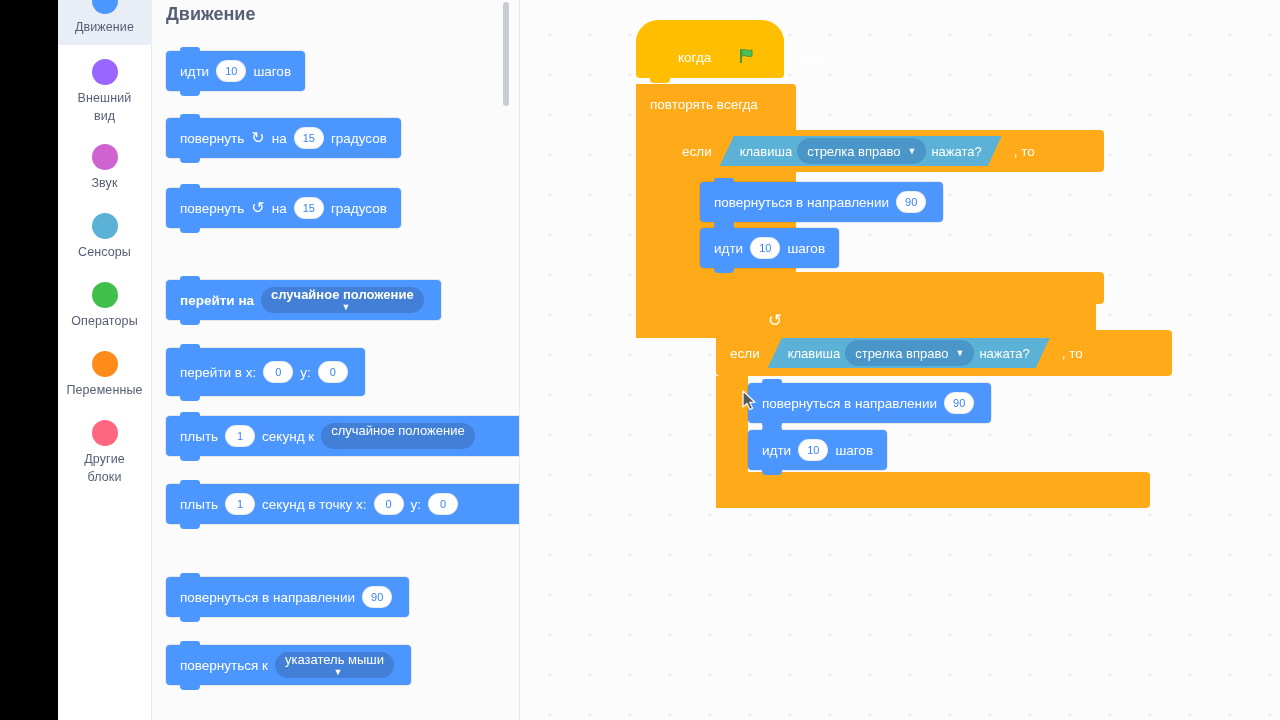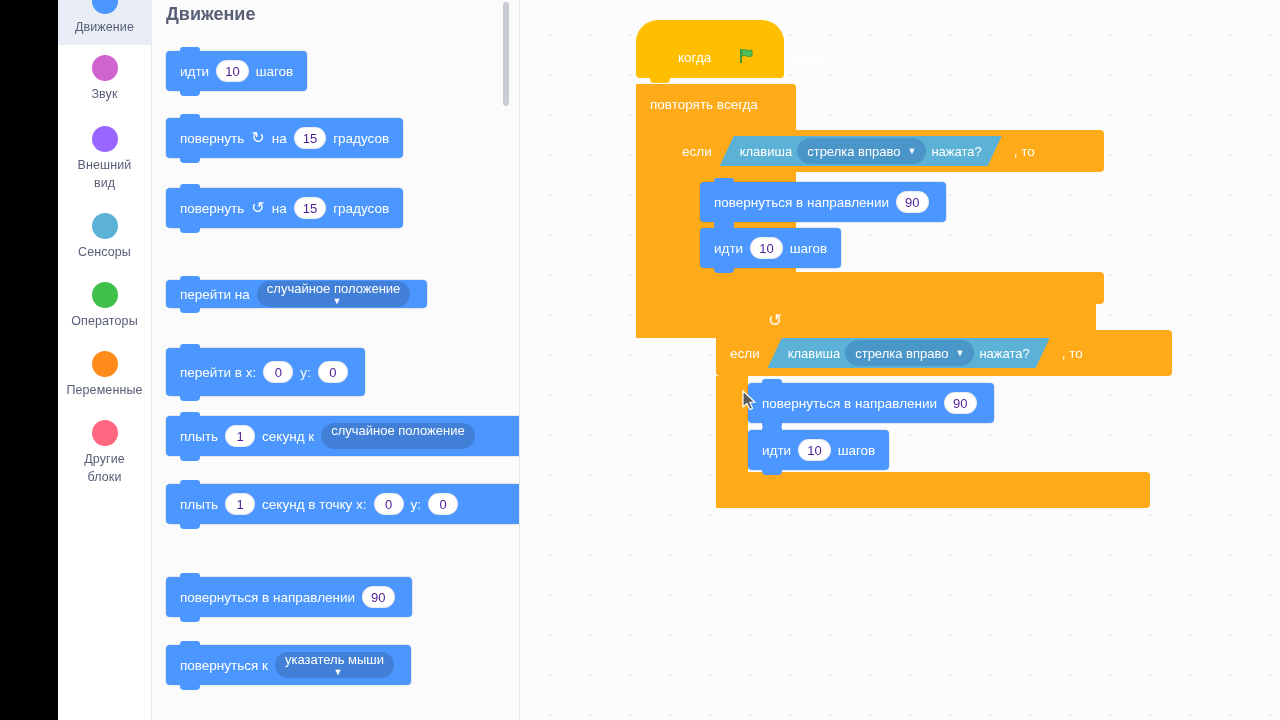--- a/index.html
+++ b/index.html
@@ -65,24 +65,24 @@
 
   
   .blk.stack::before, .blk.stack::after {
     content:""; position:absolute; left:14px; width:20px; height:5px;
     background:inherit;
   }
   .blk.stack::before { top:-4px; border-radius:3px 3px 0 0; }
   .blk.stack::after  { bottom:-5px; border-radius:0 0 4px 4px; }
 
   .oval {
-    background:#fff; color:#4c1d95; border-radius:12px;
+    background:#fff; color:#3b82f6; border-radius:12px;
     min-width:30px; height:22px; display:inline-flex;
     align-items:center; justify-content:center;
-    font-size:13px; padding:8px 9px; margin:0 5px;
+    font-size:11px; padding:8px 9px; margin:0 5px;
     box-shadow:inset 0 0 0 1px rgba(0,0,0,.08);
   }
   .dropdown {
     border-radius:13px; height:26px; display:inline-flex;
     align-items:center; padding:0 10px; margin:0 5px;
     font-size:13px; color:#fff;
   }
   .dd-motion { background:#4280d7;flex-direction:column; }
   .dd-sensing{ background:#4b96c8; }
   .caret { margin-left:7px; font-size:9px; }
@@ -136,28 +136,28 @@
 
 <div id="app">
 
   <div class="blackbar-left"></div>
 
   <div class="category-bar">
     <div class="cat selected" style="padding-top:0">
       <span class="dot" style="background:#4C97FF;margin-top:-12px"></span>
       <span class="lbl">Движение</span>
     </div>
-    <div class="cat" style="margin-top:4px">
-      <span class="dot" style="background:#CF63CF"></span>
-      <span class="lbl">Звук</span>
-    </div>
     <div class="cat" style="margin-top:8px">
       <span class="dot" style="background:#9966FF"></span>
       <span class="lbl">Внешний
 вид</span>
+    </div>
+    <div class="cat" style="margin-top:4px">
+      <span class="dot" style="background:#CF63CF"></span>
+      <span class="lbl">Звук</span>
     </div>
     <div class="cat" style="margin-top:6px">
       <span class="dot" style="background:#5CB1D6"></span>
       <span class="lbl">Сенсоры</span>
     </div>
     <div class="cat" style="margin-top:6px">
       <span class="dot" style="background:#40BF4A"></span>
       <span class="lbl">Операторы</span>
     </div>
     <div class="cat" style="margin-top:6px">
@@ -190,21 +190,21 @@
     </div>
 
     <div class="blk motion stack" style="left:14px; top:188px; height:40px;">
       <span class="lbltxt">повернуть</span>
       <span class="turn-ico">↺</span>
       <span class="lbltxt">на</span>
       <span class="oval">15</span>
       <span class="lbltxt">градусов</span>
     </div>
 
-    <div class="blk motion stack" style="left:14px; top:280px; height:28px;">
+    <div class="blk motion stack" style="left:14px; top:280px; height:40px;font-weight:bold;">
       <span class="lbltxt">перейти на</span>
       <span class="dropdown dd-motion">
         <span>случайное положение</span>
         <span class="caret">▼</span>
       </span>
     </div>
 
     <div class="blk motion stack" style="left:14px; top:348px; height:48px;">
       <span class="lbltxt">перейти в x:</span>
       <span class="oval">0</span>

